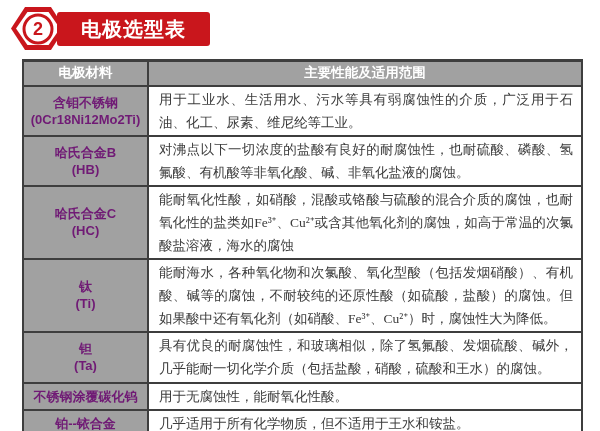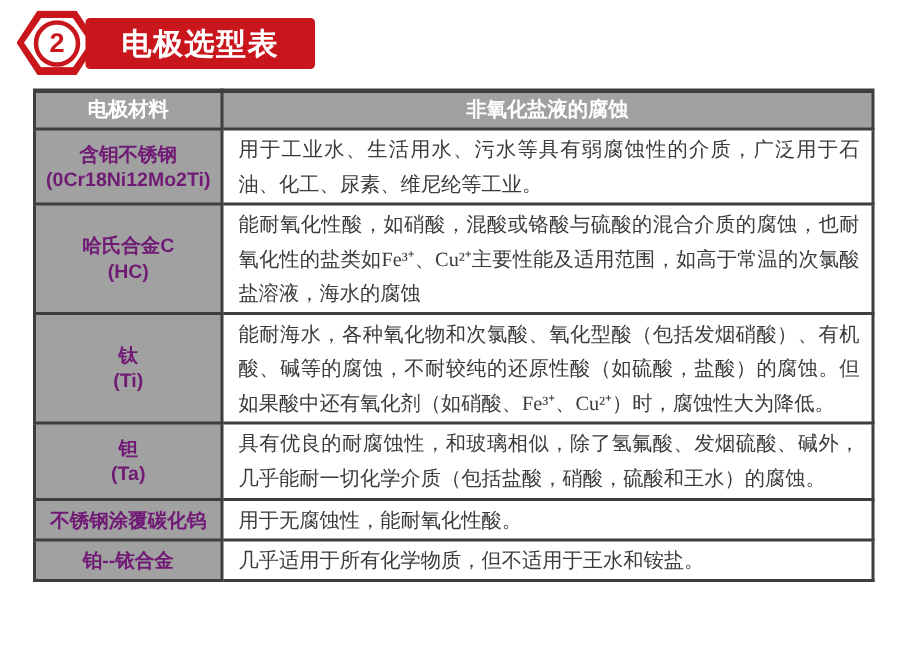--- a/index.html
+++ b/index.html
@@ -83,37 +83,44 @@
 </div>
 
 <table class="spec">
   <colgroup>
       <col class="c-mat">
       <col class="c-desc">
     </colgroup>
   <thead>
     <tr>
       <th class="col-h">电极材料</th>
-      <th class="col-h">非氧化盐液的腐蚀</th>
+      <th class="col-h">主要性能及适用范围</th>
     </tr>
   </thead>
   <tbody>
     <tr class="r1">
       <td class="mat">
         <div>含钼不锈钢</div>
         <div>(0Cr18Ni12Mo2Ti)</div>
       </td>
       <td class="desc">用于工业水、生活用水、污水等具有弱腐蚀性的介质，广泛用于石油、化工、尿素、维尼纶等工业。</td>
     </tr>
+    <tr class="r2">
+      <td class="mat">
+        <div>哈氏合金B</div>
+        <div>(HB)</div>
+      </td>
+      <td class="desc">对沸点以下一切浓度的盐酸有良好的耐腐蚀性，也耐硫酸、磷酸、氢氟酸、有机酸等非氧化酸、碱、非氧化盐液的腐蚀。</td>
+    </tr>
     <tr class="r3">
       <td class="mat">
         <div>哈氏合金C</div>
         <div>(HC)</div>
       </td>
-      <td class="desc">能耐氧化性酸，如硝酸，混酸或铬酸与硫酸的混合介质的腐蚀，也耐氧化性的盐类如Fe³⁺、Cu²⁺主要性能及适用范围，如高于常温的次氯酸盐溶液，海水的腐蚀</td>
+      <td class="desc">能耐氧化性酸，如硝酸，混酸或铬酸与硫酸的混合介质的腐蚀，也耐氧化性的盐类如Fe³⁺、Cu²⁺或含其他氧化剂的腐蚀，如高于常温的次氯酸盐溶液，海水的腐蚀</td>
     </tr>
     <tr class="r4">
       <td class="mat">
         <div>钛</div>
         <div>(Ti)</div>
       </td>
       <td class="desc">能耐海水，各种氧化物和次氯酸、氧化型酸（包括发烟硝酸）、有机酸、碱等的腐蚀，不耐较纯的还原性酸（如硫酸，盐酸）的腐蚀。但如果酸中还有氧化剂（如硝酸、Fe³⁺、Cu²⁺）时，腐蚀性大为降低。</td>
     </tr>
     <tr class="r5">
       <td class="mat">

